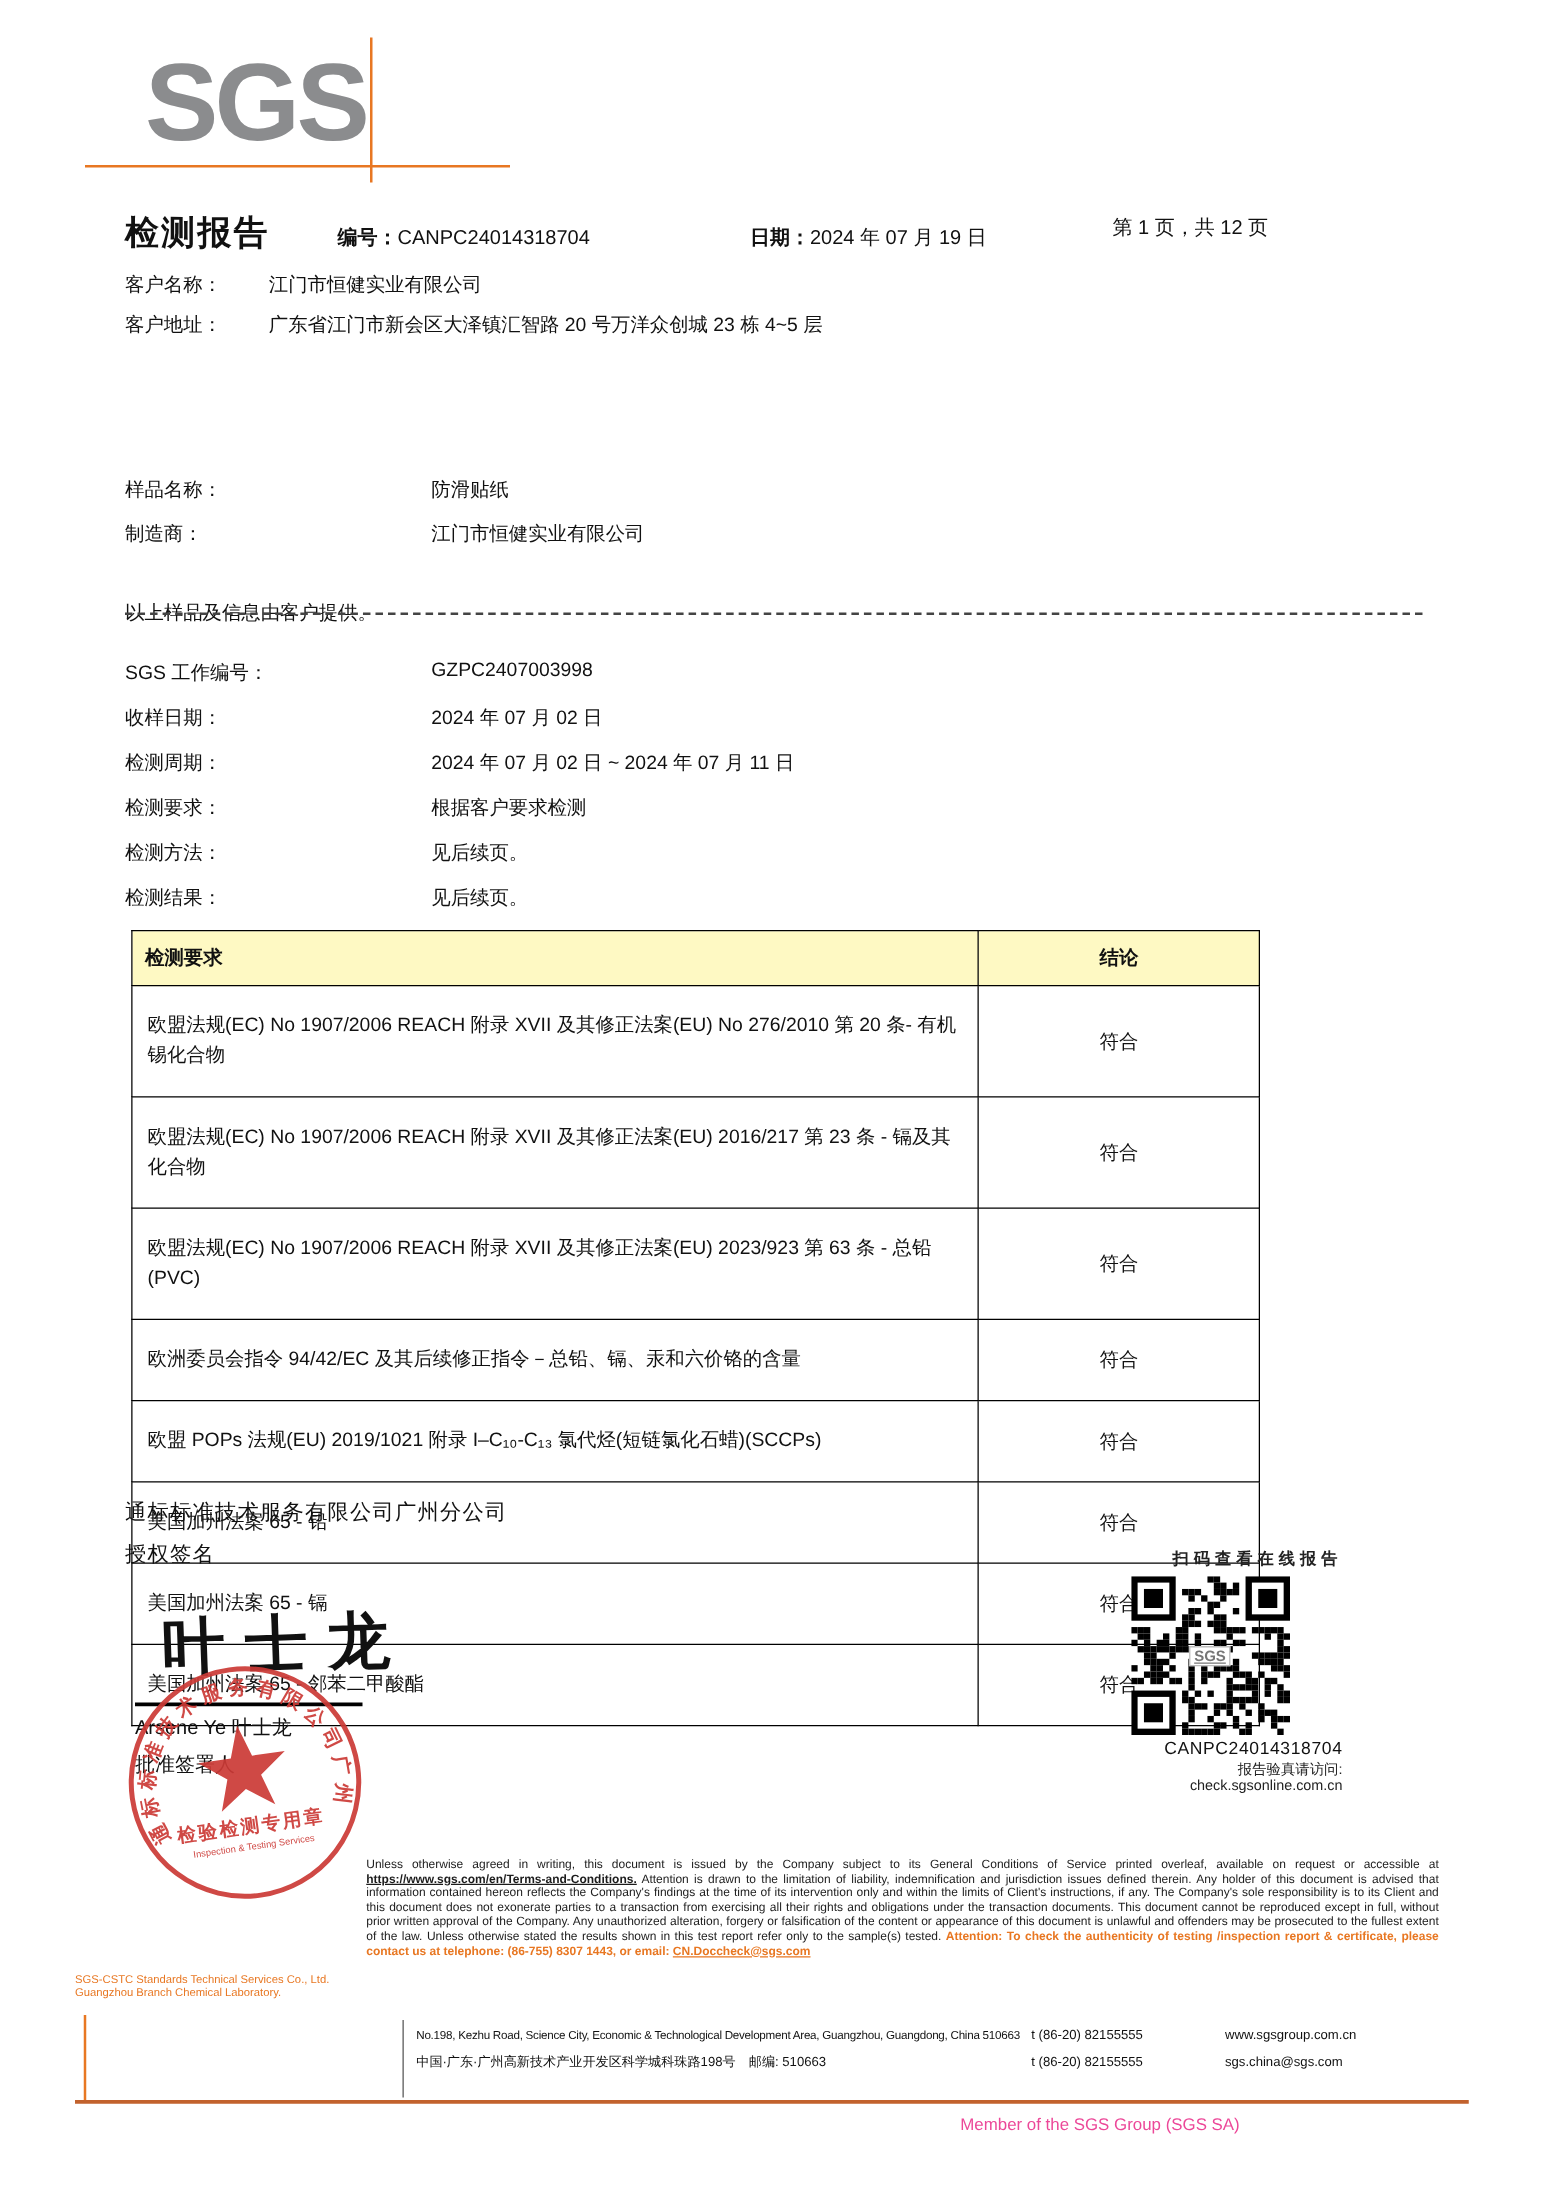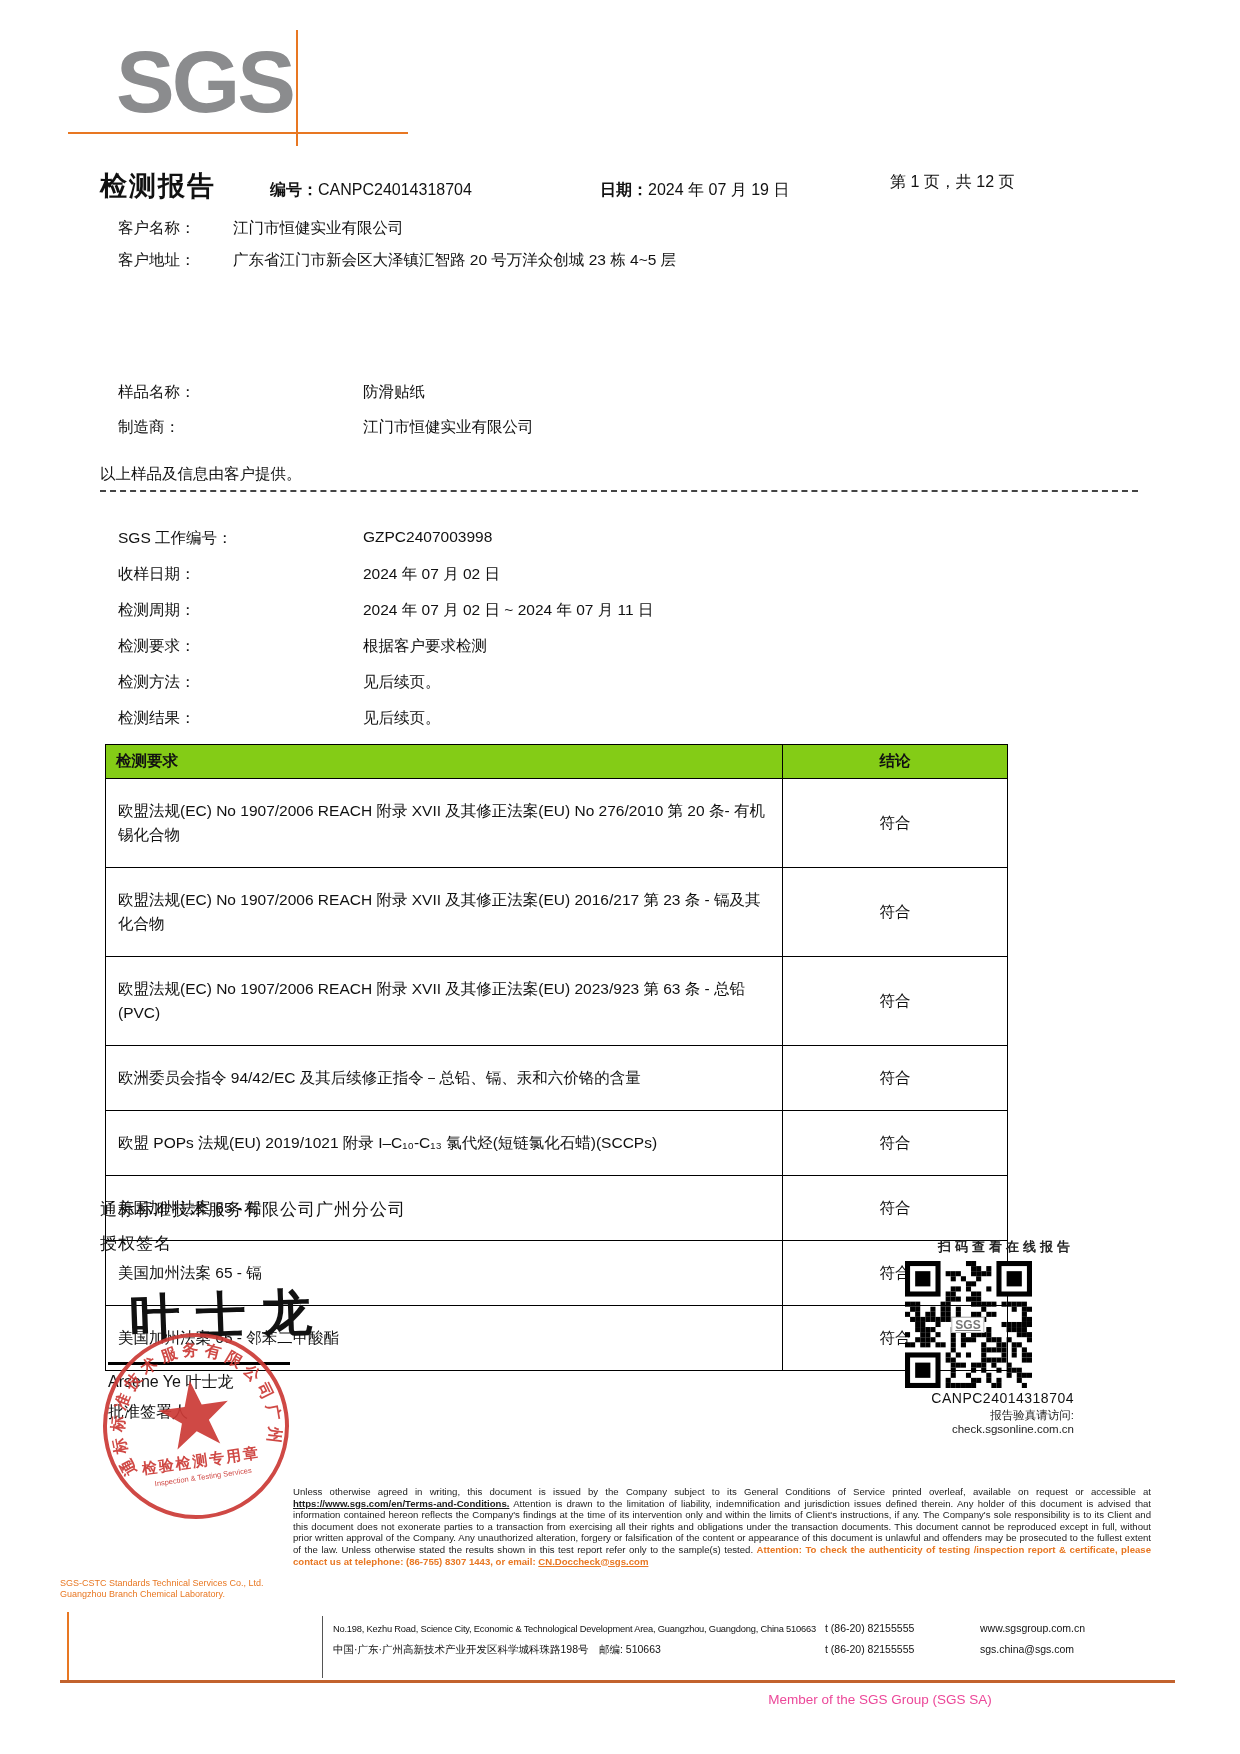--- a/index.html
+++ b/index.html
@@ -15,30 +15,30 @@
 
   
   .doc-title { position:absolute; left:100px; top:168px; font-size:27px; font-weight:bold; letter-spacing:2px; }
   .title-row span.lbl { font-weight:bold; }
   .report-no { position:absolute; left:270px; top:180px; font-size:16px; }
   .report-date { position:absolute; left:600px; top:180px; font-size:16px; }
   .page-info { position:absolute; left:890px; top:172px; font-size:16px; }
 
   
   .info-row { position:absolute; left:100px; font-size:15.5px; display:flex; }
-  .info-row .lbl { flex:0 0 auto;margin-left:18px; }
+  .info-row .lbl { flex:0 0 auto; }
   .cust .lbl { width:115px; }
   .samp .lbl, .job .lbl { width:245px; }
 
   .dashed-line { position:absolute; left:100px; top:490px; width:1038px; border-top:2px dashed #444; }
 
   
   .results { position:absolute; left:105px; top:744px; width:903px; border-collapse:collapse; font-size:15.5px; }
   .results th, .results td { border:1px solid #000; padding:6px 10px; }
-  .results th { background:#84cc16; text-align:left; font-weight:bold; height:34px; }
+  .results th { background:#fef9c3; text-align:left; font-weight:bold; height:44px; }
   .results td.req { width:678px; line-height:1.55; padding:20px 12px; }
   .results td.concl, .results th.concl { width:225px; text-align:center; }
   .results tr.tall td { height:64px; }
   .results tr.short td { height:45px; }
 
   
   .sig-company { position:absolute; left:100px; top:1198px; font-size:17px; letter-spacing:1px; }
   .sig-auth    { position:absolute; left:100px; top:1232px; font-size:17px; letter-spacing:1px; }
   .sig-script  { position:absolute; left:130px; top:1282px; font-size:50px; font-weight:900; letter-spacing:16px; transform:rotate(-2deg); font-family:"DejaVu Serif","Liberation Serif",serif; }
   .sig-line    { position:absolute; left:108px; top:1362px; width:182px; height:3px; background:#000; }
@@ -104,21 +104,21 @@
   </div>
 
   <div class="info-row samp" style="top:382px">
     <span class="lbl">样品名称：</span>
     <span>防滑贴纸</span>
   </div>
   <div class="info-row samp" style="top:417px">
     <span class="lbl">制造商：</span>
     <span>江门市恒健实业有限公司</span>
   </div>
-  <div class="info-row" style="top:464px">以上样品及信息由客户提供。</div>
+  <div class="info-row" style="top:480px">以上样品及信息由客户提供。</div>
 
   <div class="dashed-line"></div>
 
   <div class="info-row job" style="top:528px">
     <span class="lbl">SGS 工作编号：</span>
     <span>GZPC2407003998</span>
   </div>
   <div class="info-row job" style="top:564px">
     <span class="lbl">收样日期：</span>
     <span>2024 年 07 月 02 日</span>

